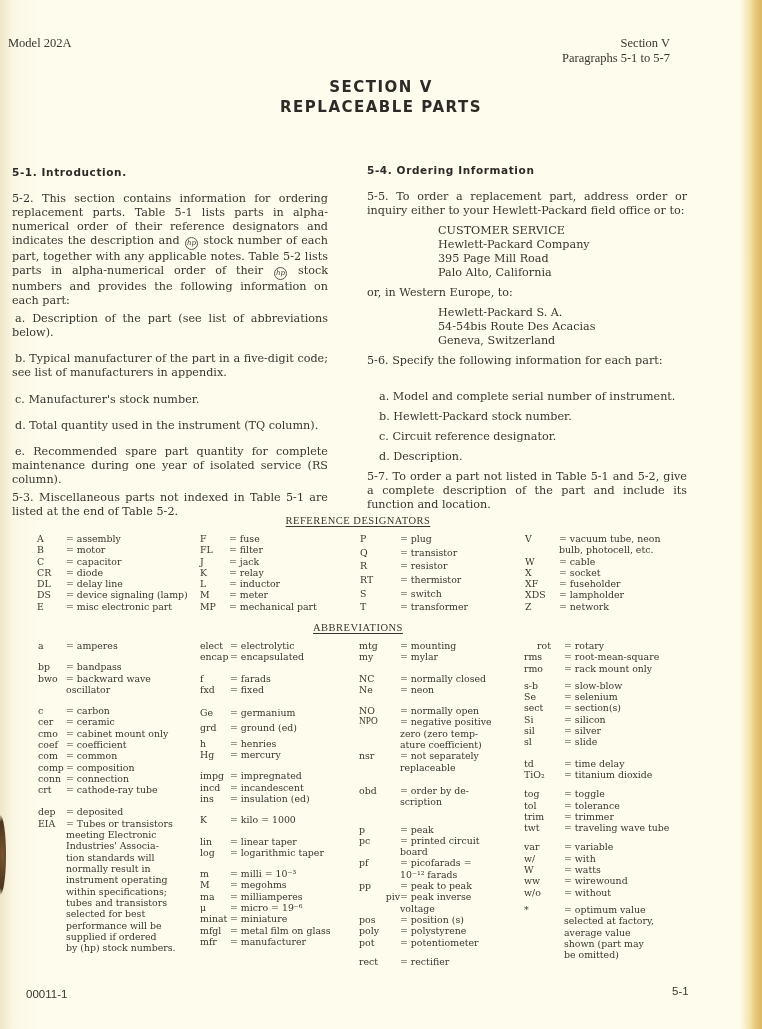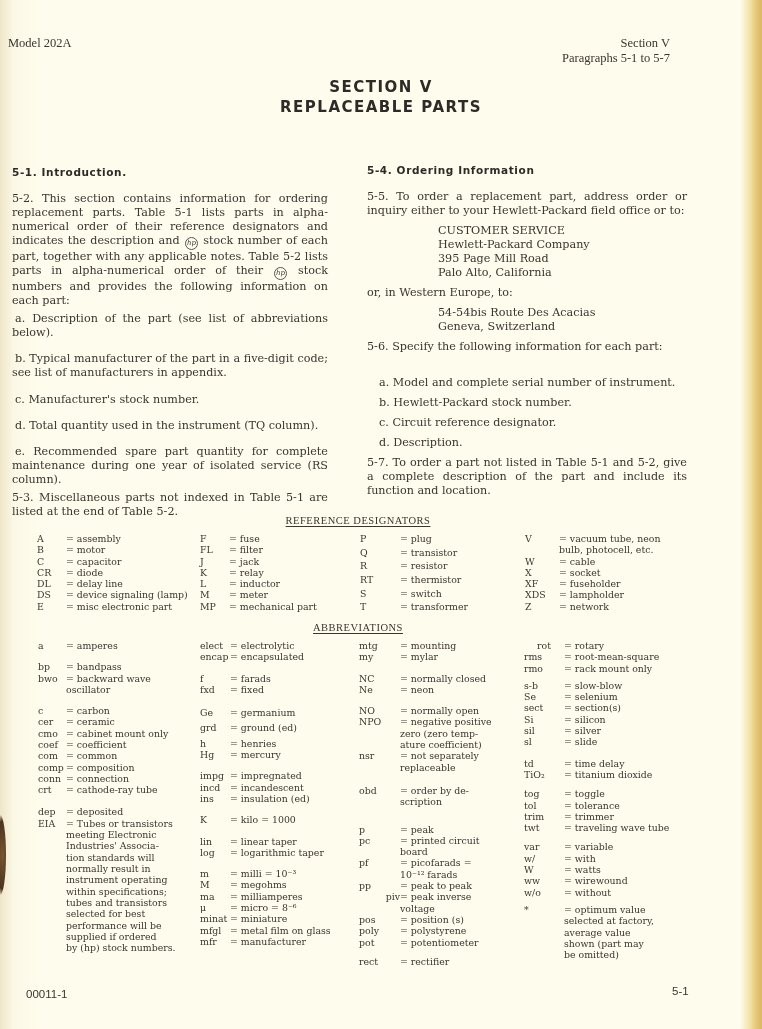--- a/index.html
+++ b/index.html
@@ -53,20 +53,21 @@
     <div class="h2">5-4.  Ordering Information</div>
     <div class="p" style="margin-top:14px;">5-5.  To order a replacement part, address order or inquiry either to your Hewlett-Packard field office or to:</div>
     <div class="addr" style="margin-top:6px;margin-left:71px;">
       <div>CUSTOMER SERVICE</div>
       <div>Hewlett-Packard Company</div>
       <div>395 Page Mill Road</div>
       <div>Palo Alto, California</div>
     </div>
     <div class="addr" style="margin-top:6px;">or, in Western Europe, to:</div>
     <div class="addr" style="margin-top:6px;margin-left:71px;">
+      <div>Hewlett-Packard S. A.</div>
       <div>54-54bis Route Des Acacias</div>
       <div>Geneva, Switzerland</div>
     </div>
     <div class="p nj" style="margin-top:6px;">5-6.  Specify the following information for each part:</div>
     <div class="addr" style="margin-left:12px;">
       <div style="margin-top:22px;">a.  Model and complete serial number of instrument.</div>
       <div style="margin-top:6px;">b.  Hewlett-Packard stock number.</div>
       <div style="margin-top:6px;">c.  Circuit reference designator.</div>
       <div style="margin-top:6px;">d.  Description.</div>
     </div>
@@ -349,21 +350,21 @@
           <div class="row">
             <span class="k" style="width: 30px;">M</span>
             <span class="v">= megohms</span>
           </div>
           <div class="row">
             <span class="k" style="width: 30px;">ma</span>
             <span class="v">= milliamperes</span>
           </div>
           <div class="row">
             <span class="k" style="width: 30px;">μ</span>
-            <span class="v">= micro = 8⁻⁶</span>
+            <span class="v">= micro = 19⁻⁶</span>
           </div>
           <div class="row">
             <span class="k" style="width: 30px;">minat</span>
             <span class="v">= miniature</span>
           </div>
           <div class="row">
             <span class="k" style="width: 30px;">mfgl</span>
             <span class="v">= metal film on glass</span>
           </div>
           <div class="row">
@@ -392,21 +393,21 @@
             <span class="k" style="width: 41px;">Ne</span>
             <span class="v">= neon</span>
           </div>
         </div>
         <div style="margin-bottom: 12px;">
           <div class="row">
             <span class="k" style="width: 41px;">NO</span>
             <span class="v">= normally open</span>
           </div>
           <div class="row">
-            <span class="k" style="width: 41px;">NPO</span>
+            <span class="k" style="width: 41px; font-family: Liberation Serif, serif;">NPO</span>
             <span class="v">= negative positive
   zero (zero temp-
   ature coefficient)</span>
           </div>
           <div class="row">
             <span class="k" style="width: 41px;">nsr</span>
             <span class="v">= not separately
   replaceable</span>
           </div>
         </div>

